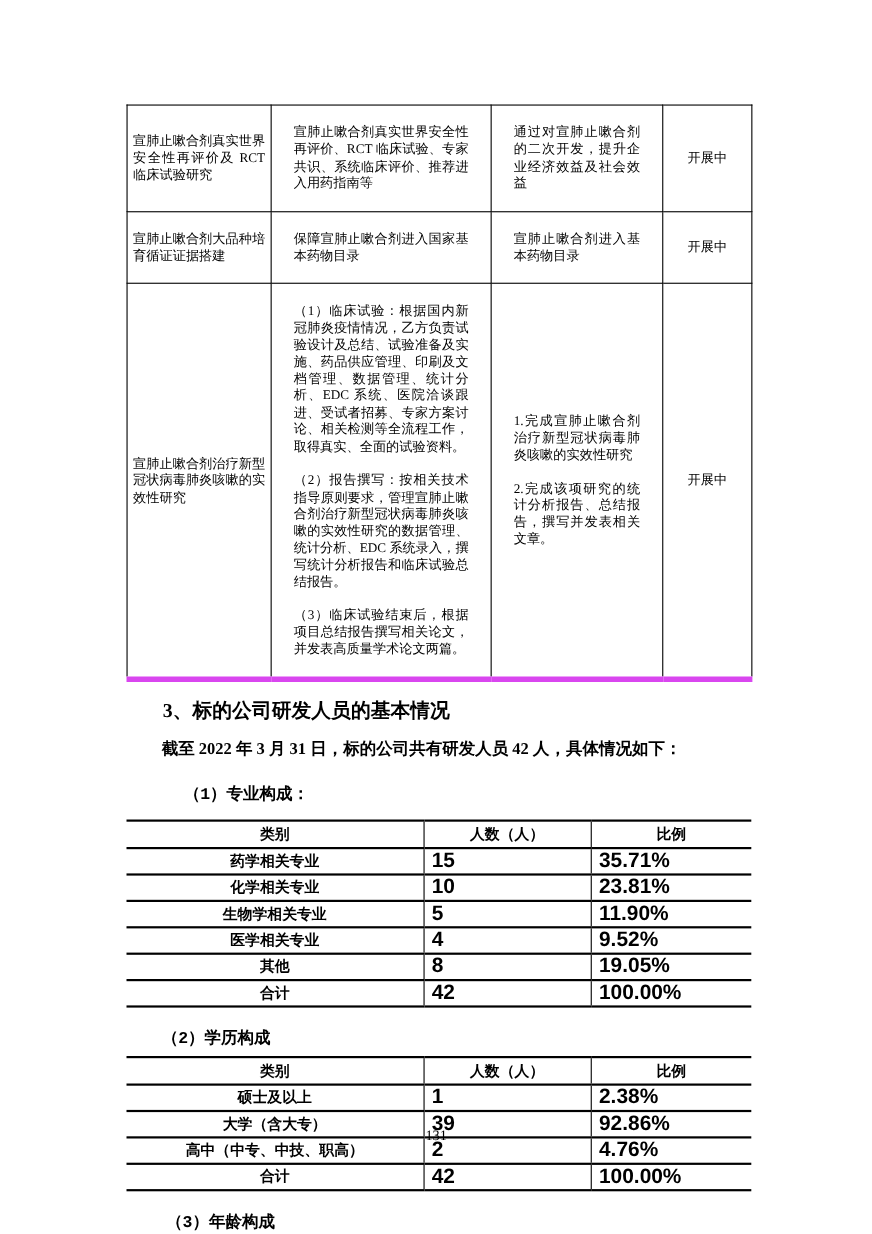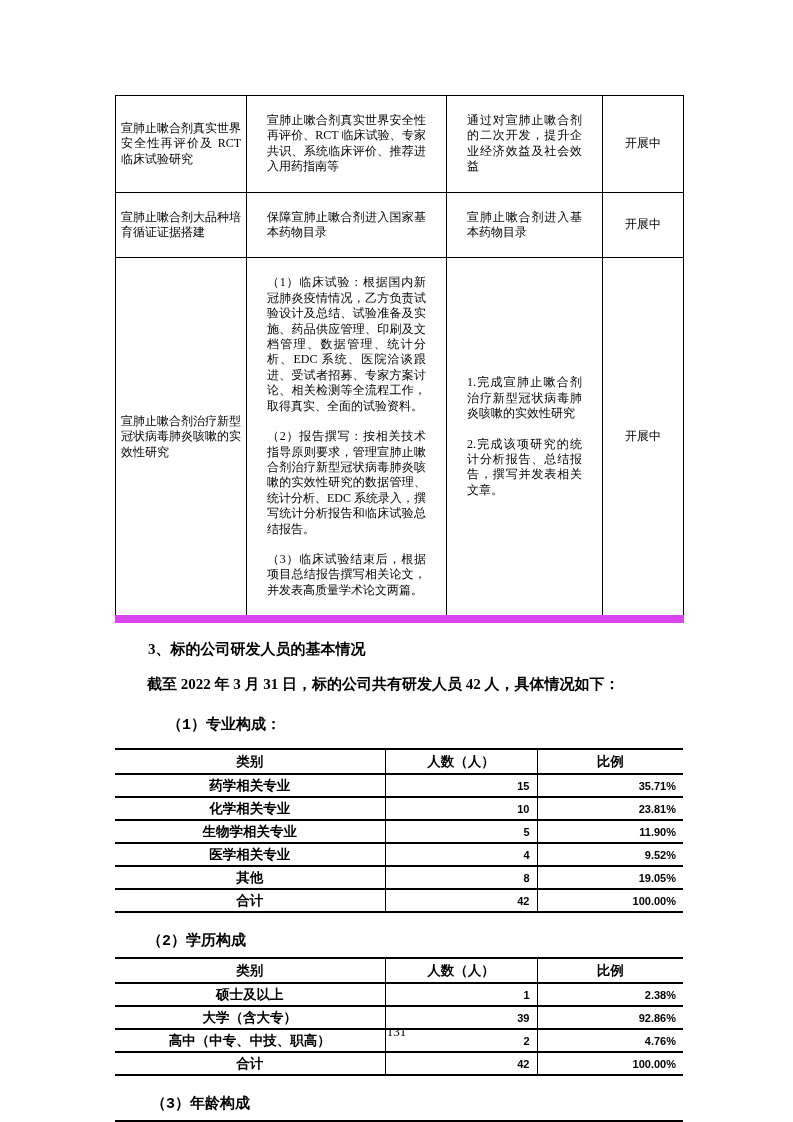--- a/index.html
+++ b/index.html
@@ -8,47 +8,47 @@
     position:relative; width:793px; height:1122px; background:#fff;
     font-family:"Liberation Serif","DejaVu Serif",serif; color:#000; overflow:hidden;
   }
   .content { position:absolute; left:115px; top:95px; width:568px; }
 
   
   .ttable { border-collapse:collapse; width:568px; table-layout:fixed;
             font-size:12px; line-height:15.4px; }
   .ttable td { border:1.5px solid #000; padding:2px 5px; vertical-align:middle;
                text-align:justify; word-break:break-all; }
-  .ttable tr:last-child td { border-bottom:8px solid #d946ef; }
+  .ttable tr:last-child td { border-bottom:5px solid #d946ef; }
   .ttable .r1 td { height:66px; }
   .ttable .r2 td { height:29px; }
   .ttable .r3 td { height:263px; }
   .ttable td.c-stat { text-align:center; padding:2px 18px; }
   .ttable .para { margin:15px; }
 
   
-  .h-num  { font-weight:bold; font-size:15px; line-height:19px; margin:17px 0 0 33px; }
+  .h-num  { font-weight:bold; font-size:18px; line-height:19px; margin:17px 0 0 33px; }
   .intro  { font-weight:bold; font-size:15px; line-height:19px; margin:16px 0 0 32px; }
   .sub    { font-weight:bold; font-size:15px; line-height:19px;font-family:Liberation Mono, monospace; }
   .sub1   { margin:22px 0 13px 52px; }
   .sub2   { margin:19px 0 6px 32px; }
   .sub3   { margin:19px 0 6px 36px; }
 
   
   .dtable { border-collapse:collapse; width:568px; table-layout:fixed;
             font-size:13.5px; font-weight:bold; }
   .dtable td { padding:0 7px; height:23px; vertical-align:middle;
                border-top:2px solid #000; white-space:nowrap; overflow:hidden; }
   .dtable tr.hdr td { height:25px; border-top:2.5px solid #000; text-align:center; }
   .dtable tr:last-child td { border-bottom:2.5px solid #000; }
   .dtable td.mid { border-left:1.5px solid #000; border-right:1.5px solid #000; }
   .dtable td.cat { text-align:center; }
   .dtable td.num, .dtable td.pct {
-    text-align:right; font-family:"Liberation Sans","DejaVu Sans",sans-serif;
-    font-size:11px; font-weight:bold;
+    font-family:"Liberation Sans","DejaVu Sans",sans-serif;
+    font-size:19px; font-weight:bold;
   }
 
   .pageno { position:absolute; top:1024px; left:0; width:793px; text-align:center;
             font-size:13px; }
 </style>
 </head>
 <body>
 
 <div class="page">
   <div class="content">

